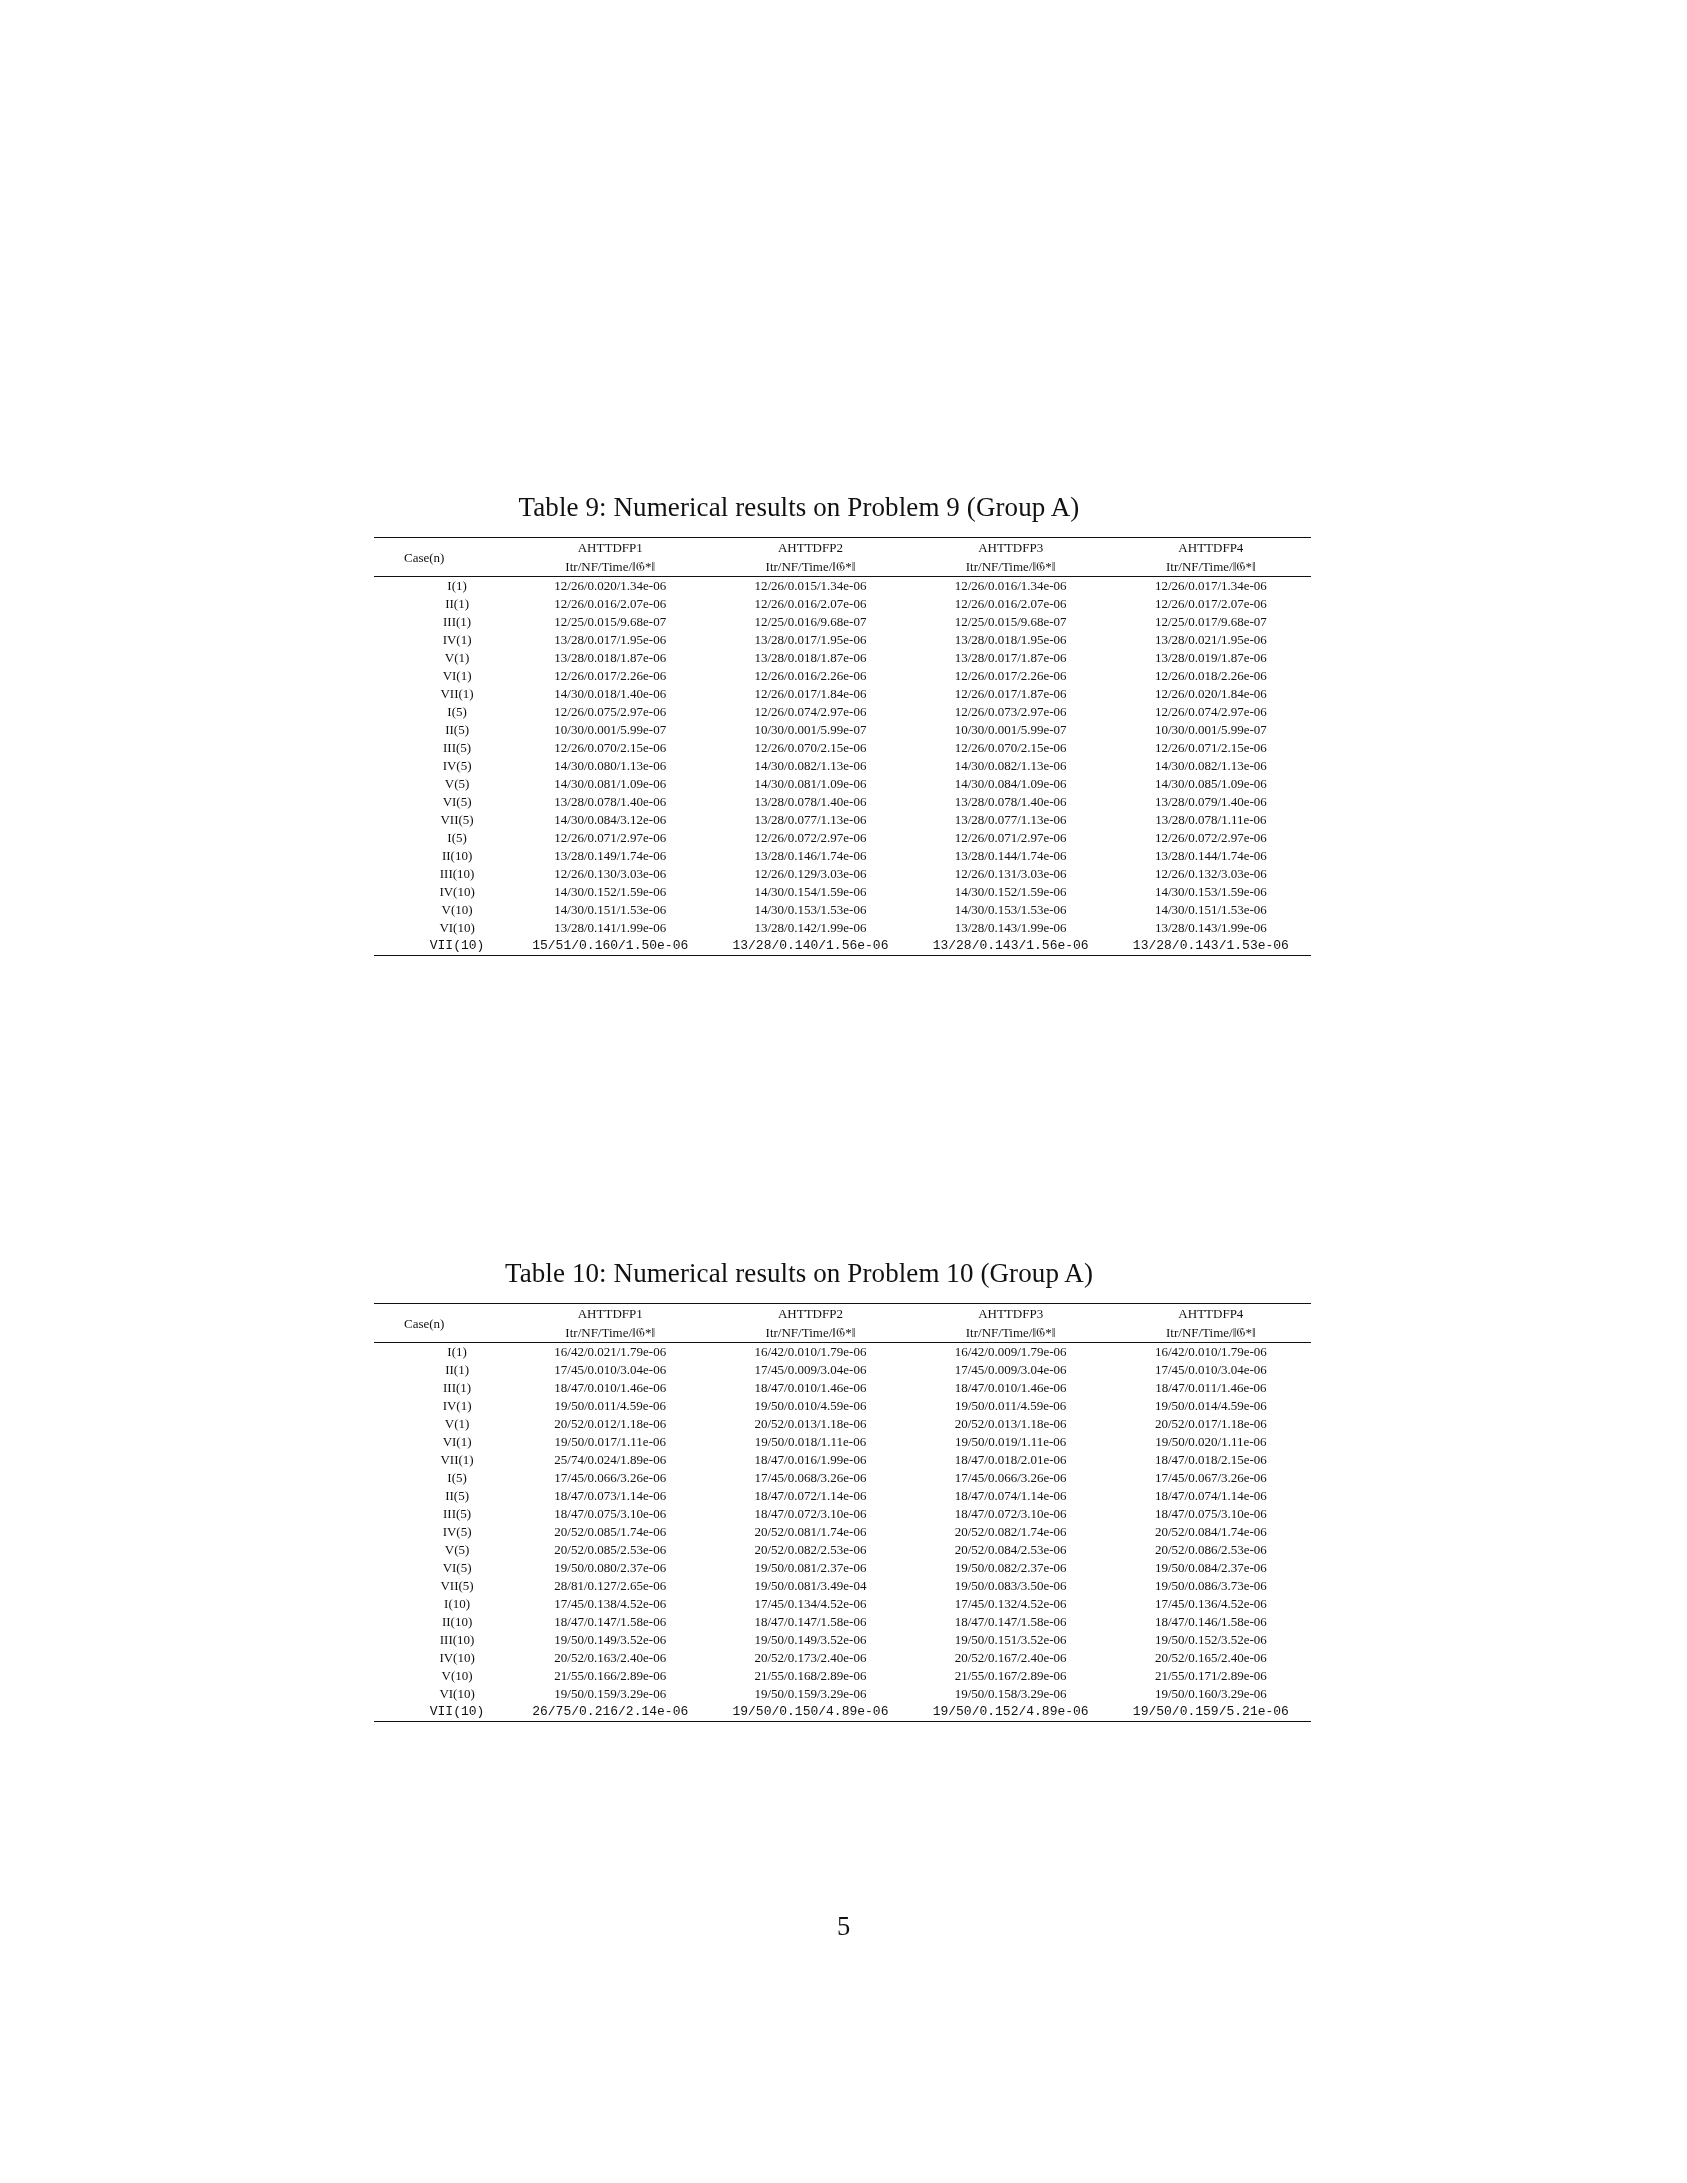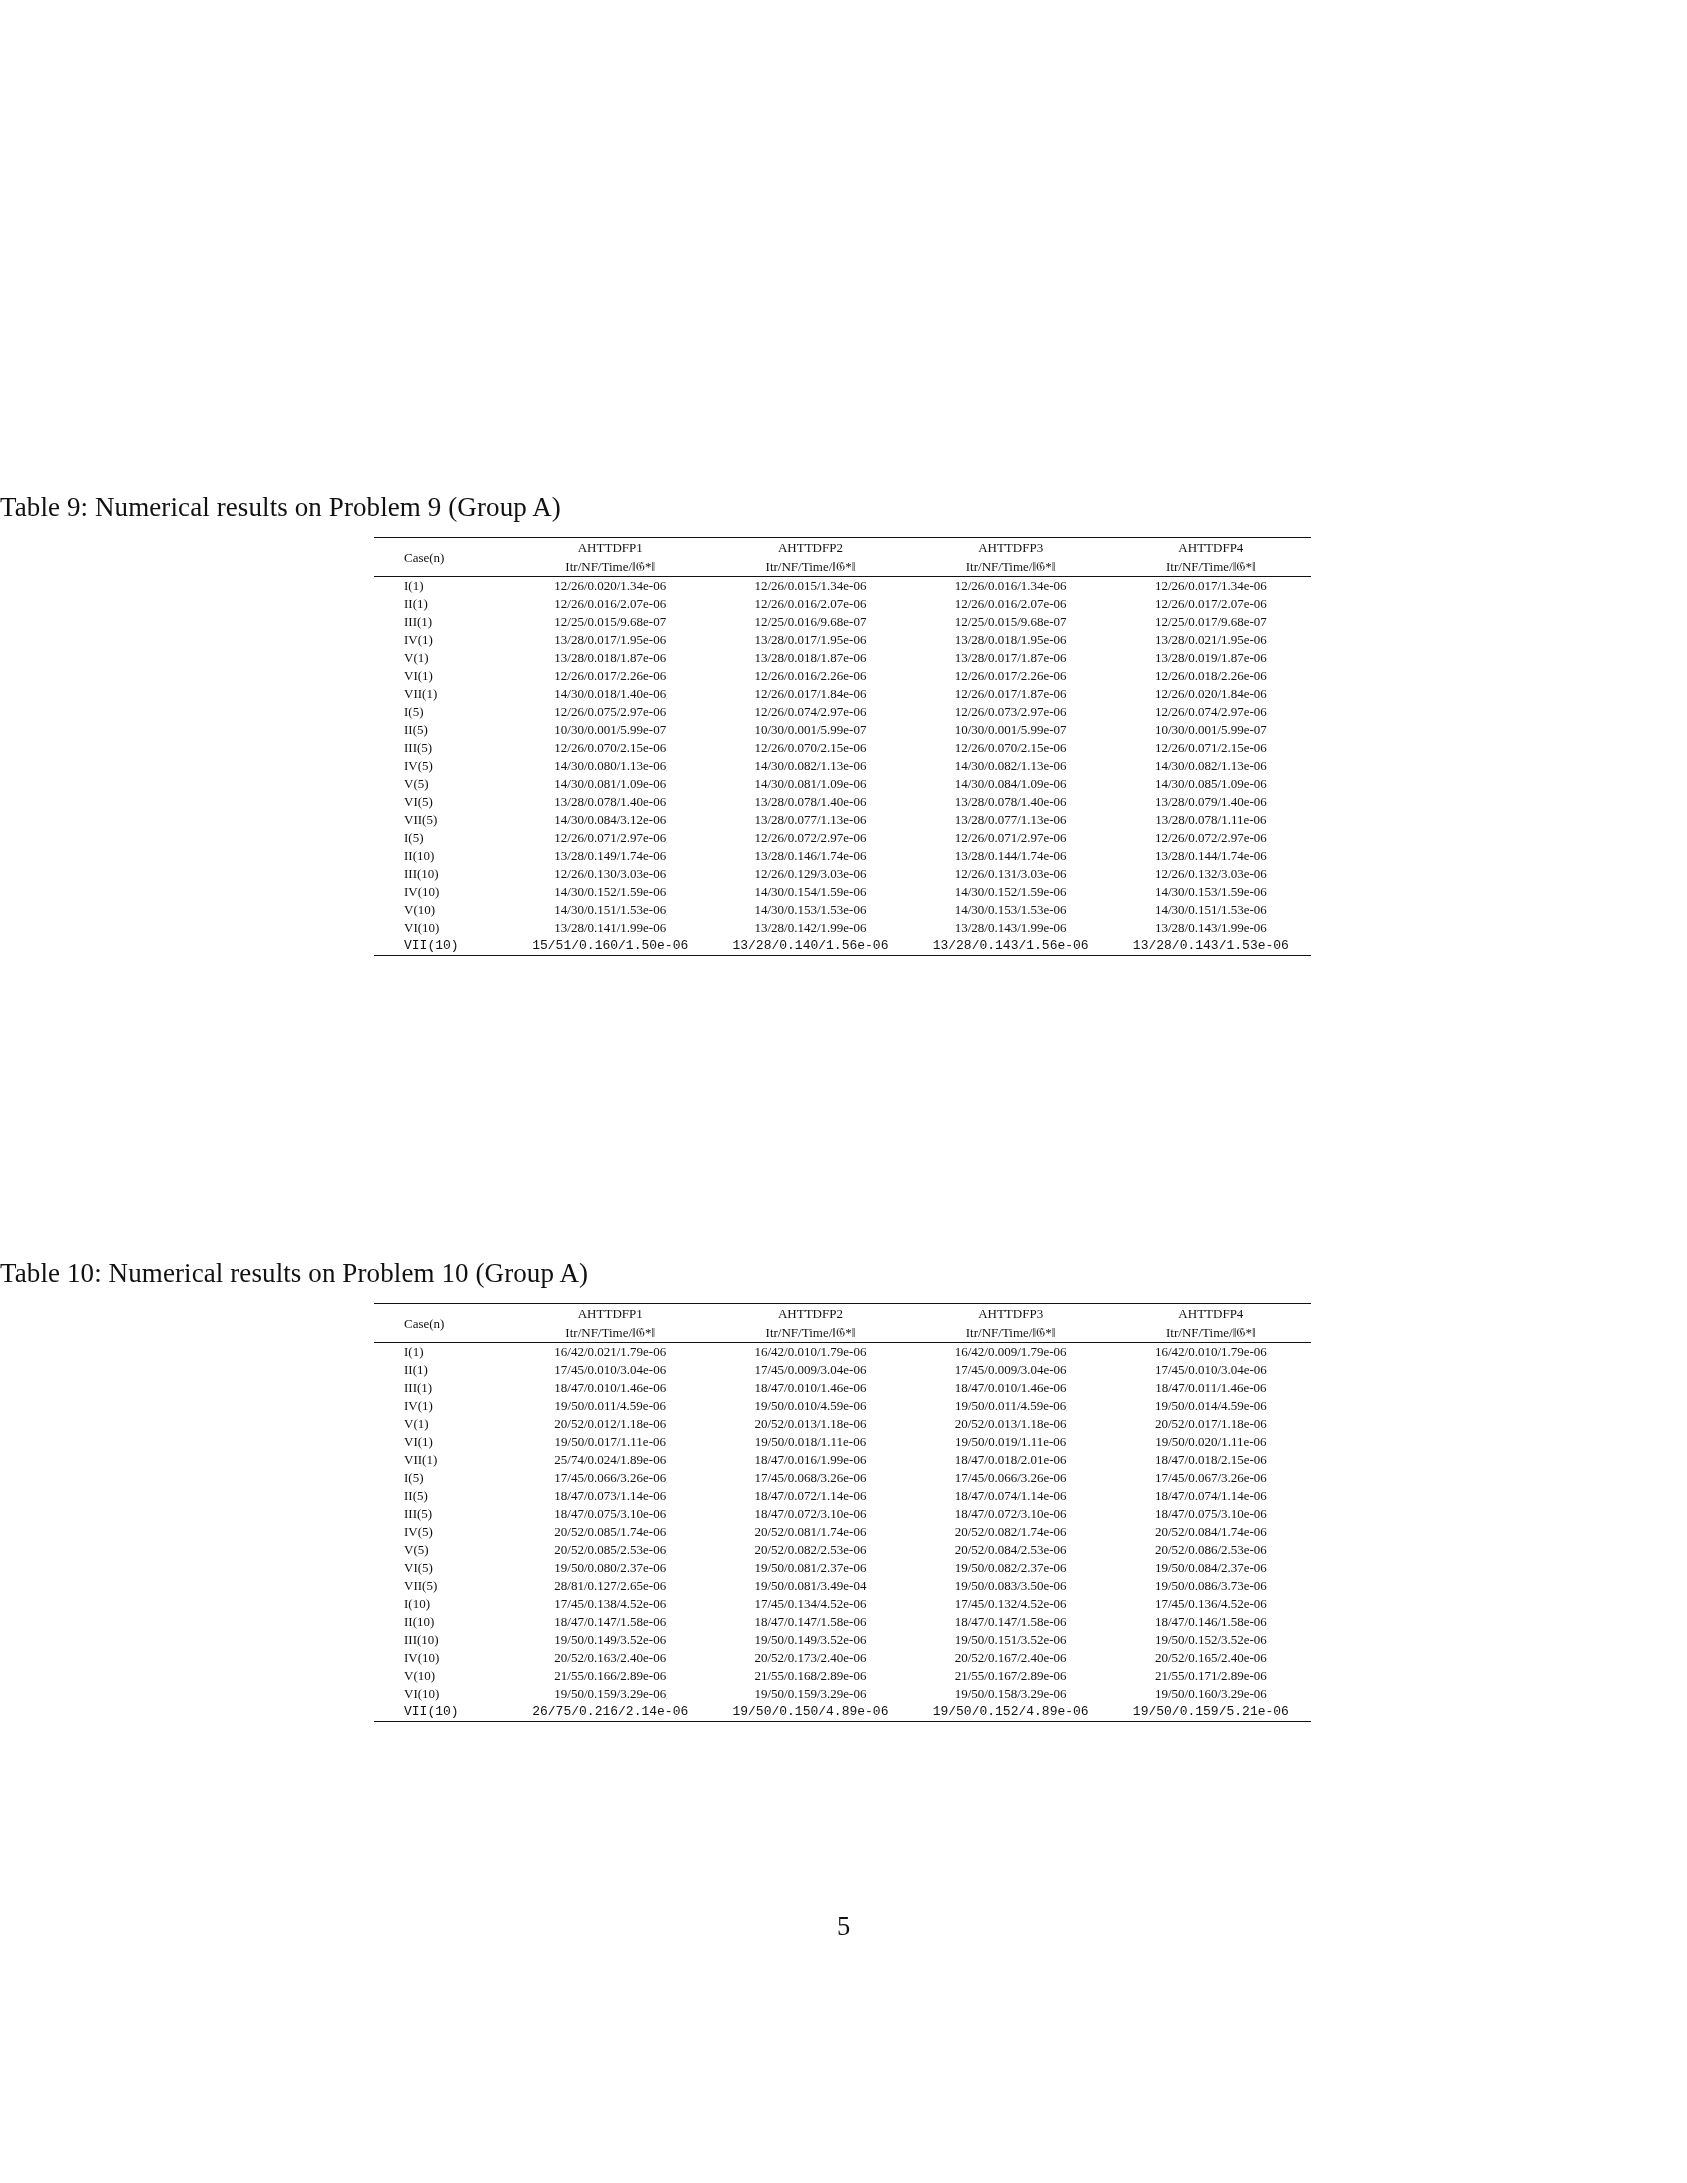--- a/index.html
+++ b/index.html
@@ -2,36 +2,36 @@
 <html style="font-size:10.6px"><head>
 <meta charset="utf-8">
 <style>
   html, body { margin: 0; padding: 0; background: #ffffff; }
   body {
     width: 1687px; height: 2183px; position: relative; overflow: hidden;
     font-family: "DejaVu Serif", "Liberation Serif", serif;
     color: #111111;
   }
   .caption {
-    position: absolute; left: 0; width: 1598px; text-align: left;
+    position: absolute; left: 0; width: 1598px; text-align: center;
     font-family: "Liberation Serif", "DejaVu Serif", serif;
     font-size: 27px; line-height: 32px; letter-spacing: 0.1px;
   }
   .tbl {
     position: absolute; left: 374px; width: 937px;
     border-collapse: collapse; table-layout: fixed;
     font-family: "Liberation Serif", "DejaVu Serif", serif;
     font-size: 13px;
   }
   .tbl thead tr.top th { border-top: 1.3px solid #111; }
   .tbl thead tr.sub th { border-bottom: 1.3px solid #111; }
   .tbl tbody tr:last-child td { border-bottom: 1.3px solid #111; font-family: Liberation Mono, monospace; }
   .tbl th { font-weight: normal; padding: 0; height: 18.5px; line-height: 18.5px; }
   .tbl td { padding: 0; height: 18px; line-height: 18px; white-space: nowrap; }
-  .tbl .case-col { width: 106px; text-align: left; padding-left: 30px; }
+  .tbl .case-col { width: 106px; text-align: center; padding-left: 30px; }
   .tbl .num { text-align: center; }
   .tbl th.case-head { text-align: left; padding-left: 30px; vertical-align: middle; }
   .tbl thead tr.top th { padding-top: 1.3px; }
   .page-number {
     position: absolute; left: 0; width: 1687px; text-align: center;
     top: 1912px; font-family: "Liberation Serif", "DejaVu Serif", serif;
     font-size: 26.5px; line-height: 29px;
   }
 </style>
 </head>

